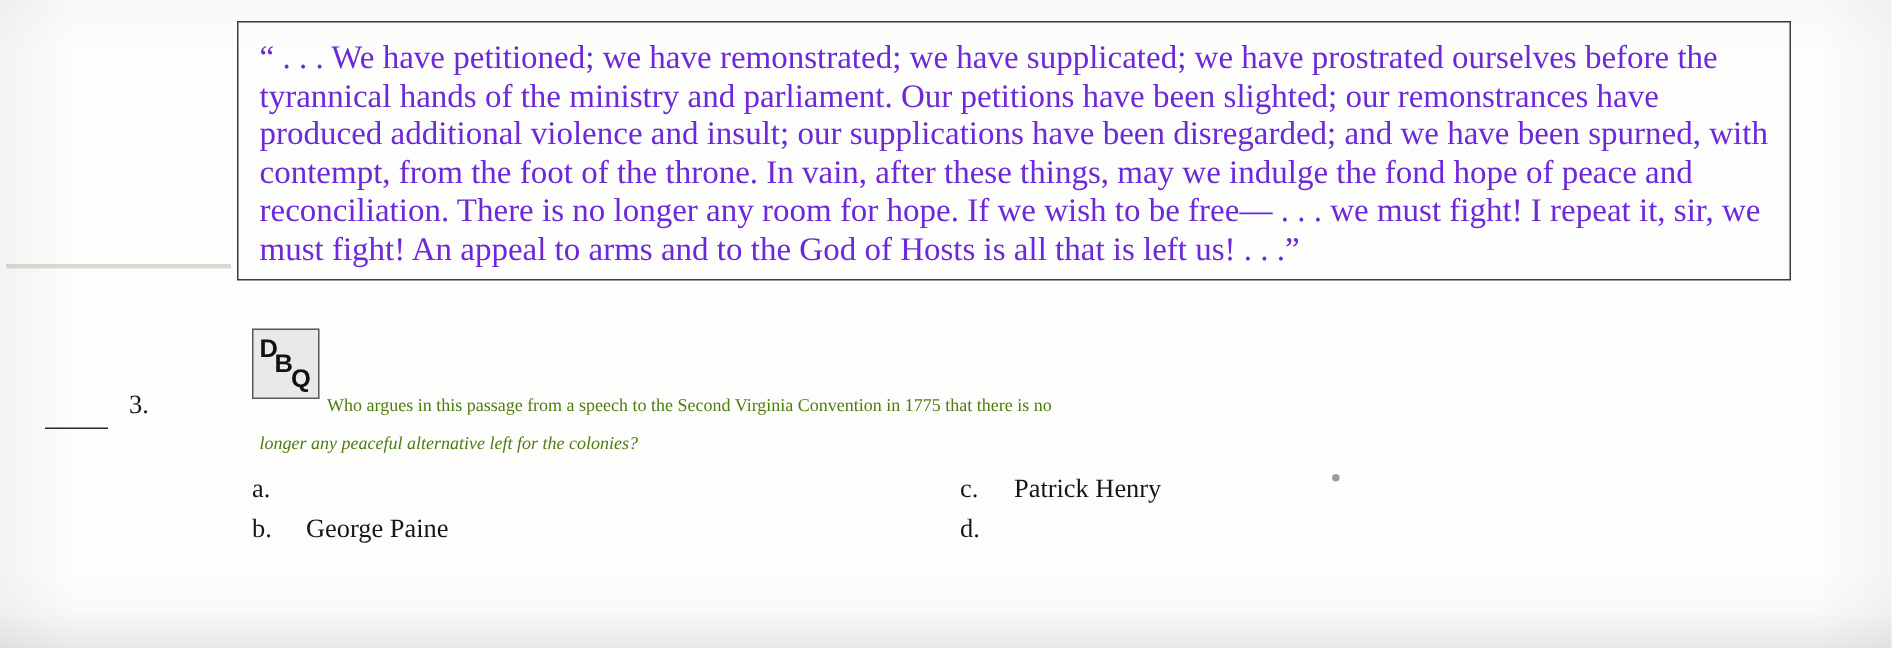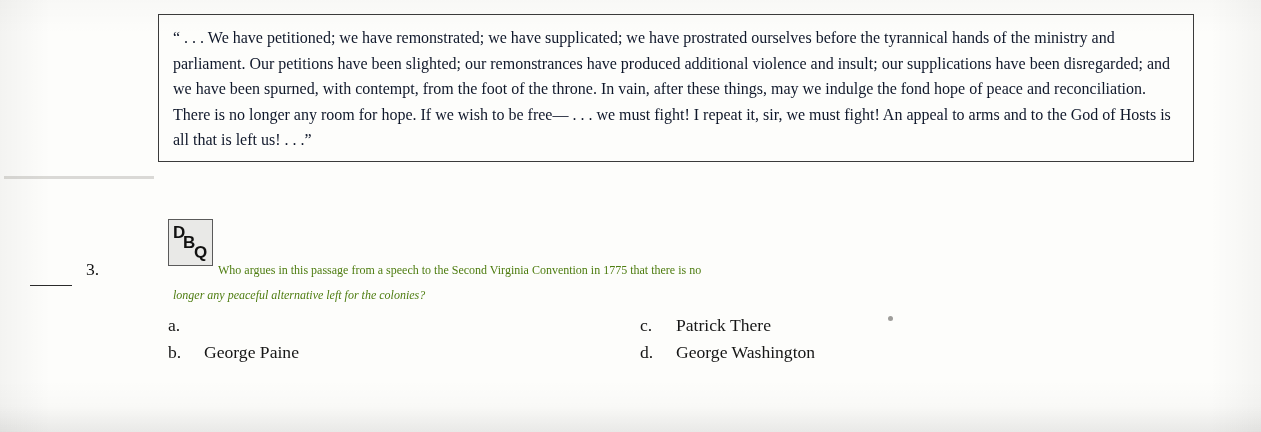--- a/index.html
+++ b/index.html
@@ -66,24 +66,24 @@
     position: absolute;
     left: 158px;
     top: 14px;
     width: 1036px;
     border: 1px solid #3b3b3b;
     box-sizing: border-box;
     padding: 10px 14px 8px 14px;
     background: transparent;
   }
   .quote-text {
-    font-size: 16px;
+    font-size: 22px;
     line-height: 25.5px;
     text-align: left;
-    color: #0f172a;
+    color: #6d28d9;
     margin: 0;
   }
 
   
   .blank-line {
     position: absolute;
     left: 30px;
     top: 285px;
     width: 42px;
     height: 0;
@@ -203,29 +203,28 @@
   <span class="line2">longer any peaceful alternative left for the colonies?</span>
 </div>
 
 <div class="choices">
   <div class="choice-row">
     <div class="choice col-left">
       <span class="letter">a.</span>
     </div>
     <div class="choice col-right">
       <span class="letter">c.</span>
-      <span class="label">Patrick There</span>
+      <span class="label">Patrick Henry</span>
     </div>
   </div>
   <div class="choice-row">
     <div class="choice col-left">
       <span class="letter">b.</span>
       <span class="label">George Paine</span>
     </div>
     <div class="choice col-right">
       <span class="letter">d.</span>
-      <span class="label">George Washington</span>
     </div>
   </div>
 </div>
 
 <div class="stray-mark"></div>
 <div class="edge-shadow-bottom"></div>
 
 </body></html>

